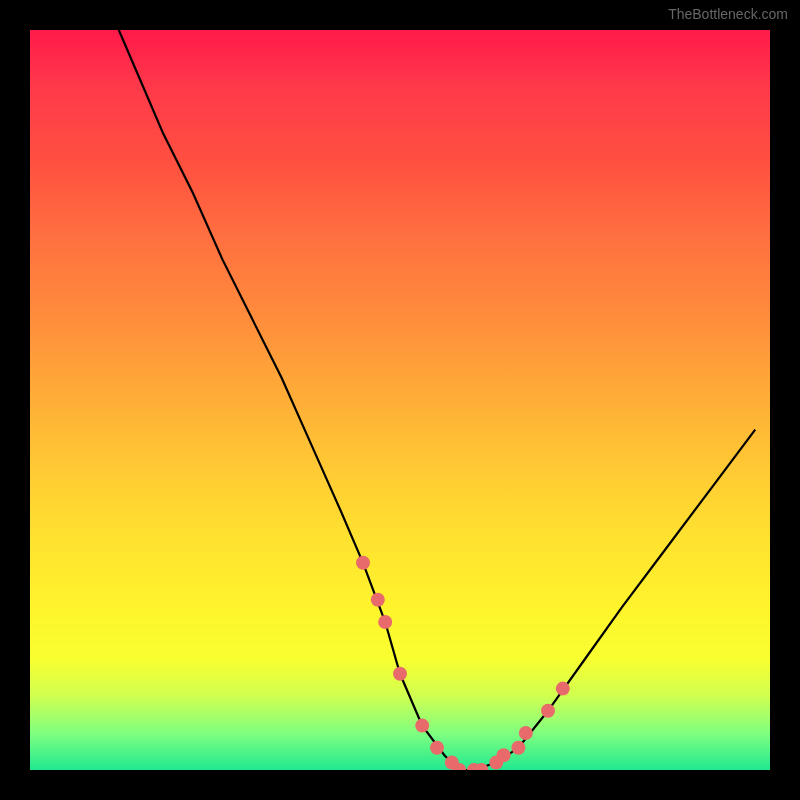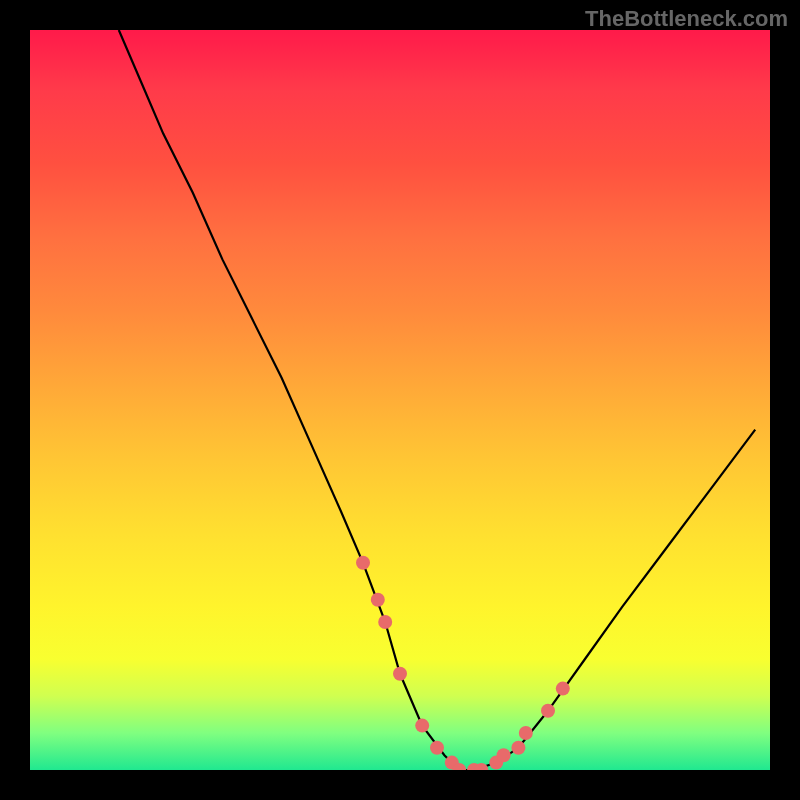--- a/index.html
+++ b/index.html
@@ -8,22 +8,22 @@
     height: 800px;
     background: #000;
     position: relative;
     font-family: Arial, sans-serif;
   }
   .watermark {
     position: absolute;
     top: 6px;
     right: 12px;
     color: #666;
-    font-size: 22px;
-    font-weight: 700;
+    font-size: 14px;
+    font-weight: 400;
     z-index: 10;
   }
   .plot-area {
     position: absolute;
     left: 30px;
     top: 30px;
     width: 740px;
     height: 740px;
     background: linear-gradient(to bottom,
       #ff1a4a 0%,

